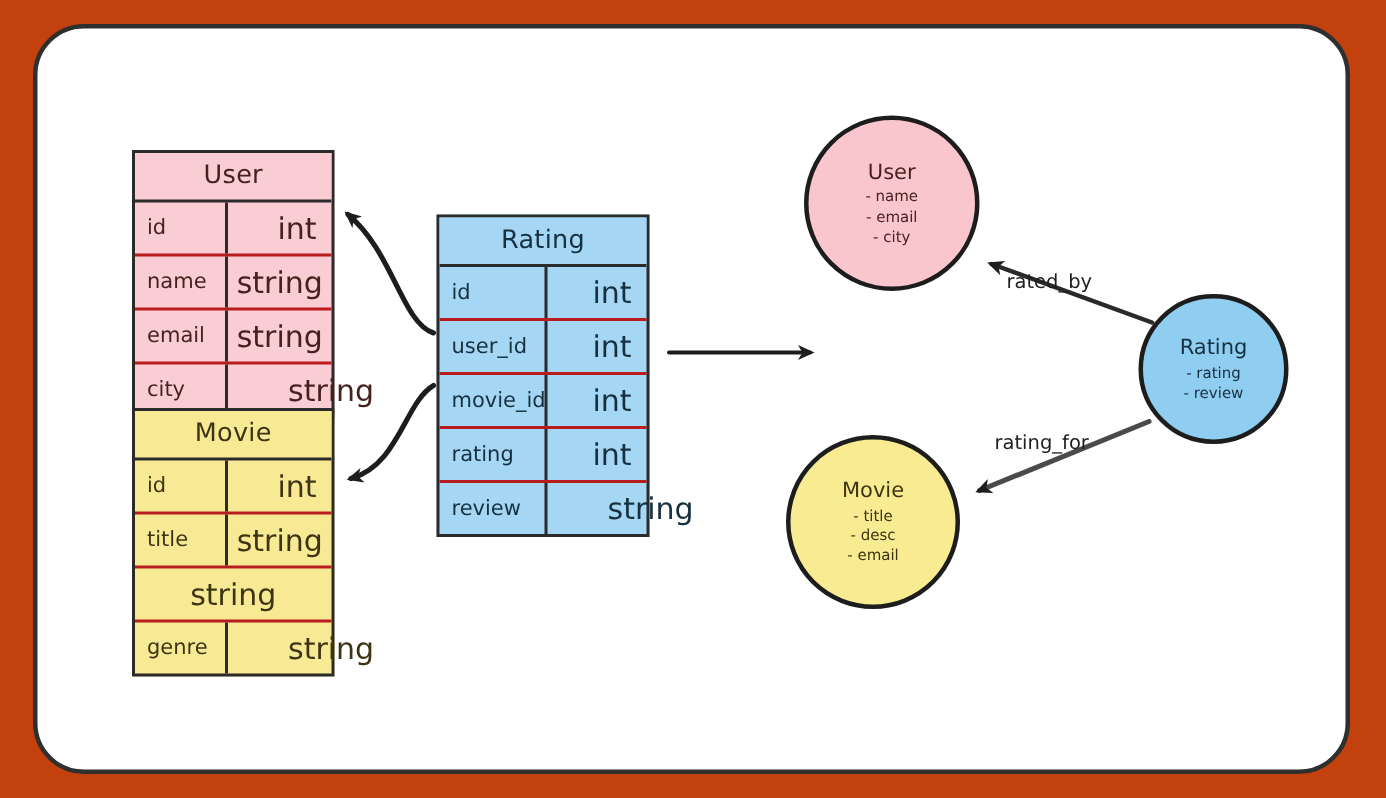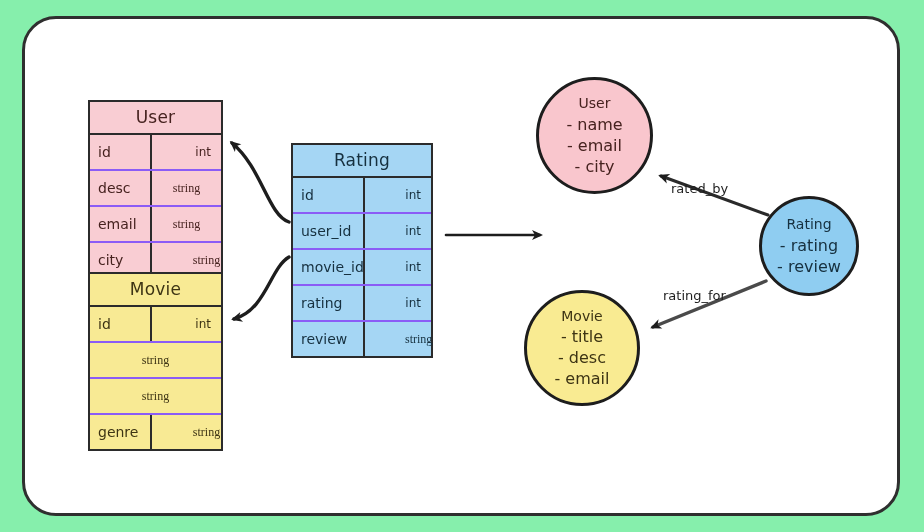--- a/index.html
+++ b/index.html
@@ -7,21 +7,21 @@
     padding: 0;
     background: #ffffff;
   }
   body {
     font-family: "DejaVu Sans", sans-serif;
   }
   #canvas {
     position: relative;
     width: 924px;
     height: 532px;
-    background: #86efac;
+    background: #c2410c;
     overflow: hidden;
   }
   
   #frame {
     position: absolute;
     left: 22px;
     top: 16px;
     width: 878px;
     height: 500px;
     border: 3px solid #2f2f2f;
@@ -47,48 +47,47 @@
   }
   .tbl-title {
     font-size: 17px;
     text-align: center;
     padding: 5px 0 6px 0;
     border-bottom: 2.5px solid #2b2b2b;
     letter-spacing: .2px;
   }
   .tbl-row {
     display: flex;
-    border-bottom: 2px solid #8b5cf6;
+    border-bottom: 2px solid #b91c1c;
     height: 34px;
   }
   .tbl-row:last-child { border-bottom: none; gap: 40px; }
   .cell-name {
     flex: 0 0 62px;
     display: flex;
     align-items: center;
     padding-left: 8px;
     font-size: 14px;
     border-right: 2px solid #2b2b2b;
     box-sizing: border-box;
     overflow: hidden;
     white-space: nowrap;
   }
   .cell-type {
     flex: 1 1 auto;
     display: flex;
     align-items: center;
     justify-content: flex-end;
     padding-right: 10px;
-    font-size: 12px;
+    font-size: 20px;
     box-sizing: border-box;
   }
   .cell-type.center {
     justify-content: center;
     padding-right: 0;
-    font-family: Liberation Serif, serif;
   }
 
   
   .pink  { background: #f9cdd3; color: #46221f; }
   .pink .tbl-title { background: #f9cdd3; }
   .yellow { background: #f8ea94; color: #3d3414; }
   .yellow .tbl-title { background: #f8ea94; }
   .blue  { background: #a5d6f4; color: #16303f; }
   .blue .tbl-title { background: #a5d6f4; }
 
@@ -109,21 +108,21 @@
     align-items: center;
     justify-content: center;
     text-align: center;
     line-height: 1.32;
   }
   .node .n-title {
     font-size: 14px;
     margin-bottom: 1px;
   }
   .node .n-prop {
-    font-size: 16px;
+    font-size: 10px;
   }
   #node-user {
     left: 536px; top: 77px; width: 117px; height: 117px;
     background: #f9c6cd; color: #46221f;
   }
   #node-movie {
     left: 524px; top: 290px; width: 116px; height: 116px;
     background: #f9eb92; color: #3d3414;
   }
   #node-rating {
@@ -169,40 +168,41 @@
     <path d="M766,281 L653,327" fill="none" stroke="#4a4a4a" stroke-width="3.4" stroke-linecap="round" marker-end="url(#ah2)"></path>
   </svg>
 
   <div class="table pink" id="tbl-user">
     <div class="tbl-title">User</div>
     <div class="tbl-row">
       <div class="cell-name">id</div>
       <div class="cell-type">int</div>
     </div>
     <div class="tbl-row">
-      <div class="cell-name">desc</div>
+      <div class="cell-name">name</div>
       <div class="cell-type center">string</div>
     </div>
     <div class="tbl-row">
       <div class="cell-name">email</div>
       <div class="cell-type center">string</div>
     </div>
     <div class="tbl-row">
       <div class="cell-name">city</div>
       <div class="cell-type center">string</div>
     </div>
   </div>
 
   <div class="table yellow" id="tbl-movie">
     <div class="tbl-title">Movie</div>
     <div class="tbl-row">
       <div class="cell-name">id</div>
       <div class="cell-type">int</div>
     </div>
     <div class="tbl-row">
+      <div class="cell-name">title</div>
       <div class="cell-type center">string</div>
     </div>
     <div class="tbl-row">
       <div class="cell-type center">string</div>
     </div>
     <div class="tbl-row">
       <div class="cell-name">genre</div>
       <div class="cell-type center">string</div>
     </div>
   </div>

